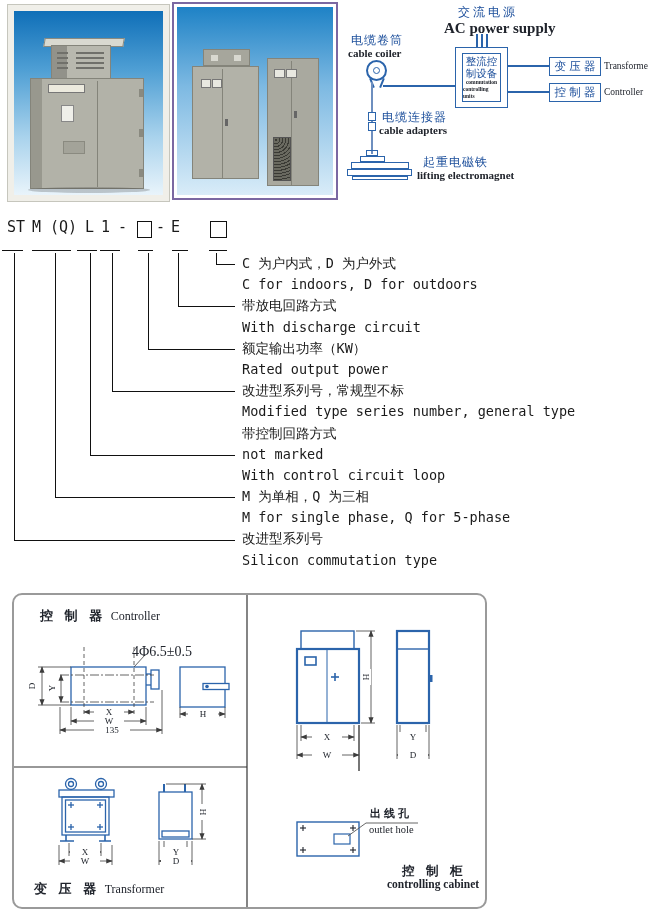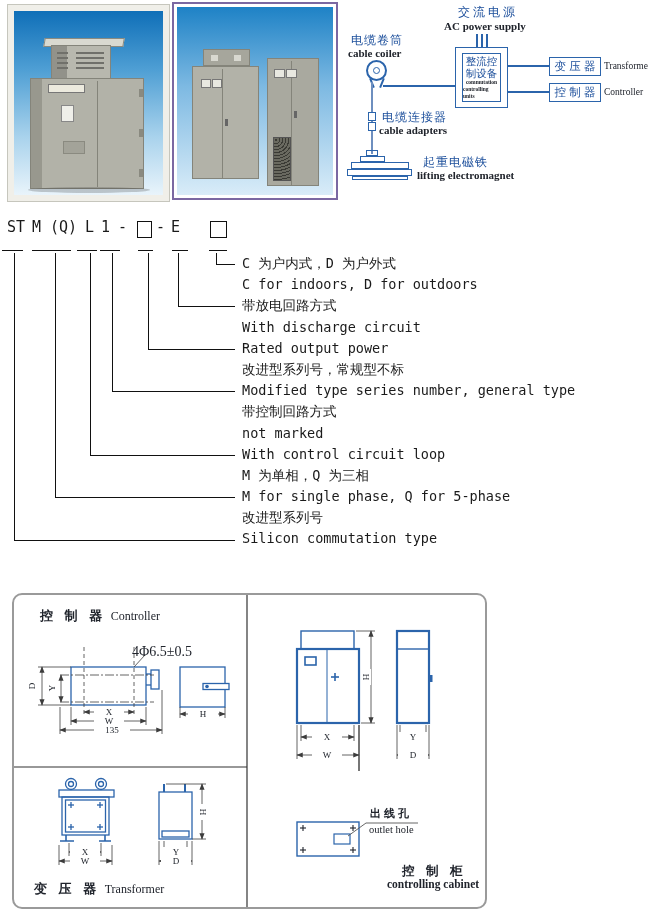--- a/index.html
+++ b/index.html
@@ -76,21 +76,21 @@
         <div class="abs" style="left:6px;top:10px;width:9px;height:7px;background:#e8e8e0;border:1px solid #777;"></div>
         <div class="abs" style="left:18px;top:10px;width:9px;height:7px;background:#e8e8e0;border:1px solid #777;"></div>
         <div class="abs" style="left:5px;top:78px;width:16px;height:42px;background:repeating-radial-gradient(circle at 2px 2px,#3a3a34 0 1px,#6a6a60 1px 3px);border:1px solid #555;"></div>
         <div class="abs" style="left:26px;top:52px;width:3px;height:7px;background:#666;"></div>
       </div>
     </div>
   </div>
 
   <div class="abs" style="left:0;top:0;width:648px;height:210px;">
     <div class="lbl blue" style="left:458px;top:6px;font-size:12px;letter-spacing:3px;">交流电源</div>
-    <div class="lbl ink serif" style="left:444px;top:20px;font-size:11px;font-weight:bold;">AC power supply</div>
+    <div class="lbl ink serif" style="left:444px;top:20px;font-size:15px;font-weight:bold;">AC power supply</div>
 
     <div class="dline" style="left:476px;top:34px;width:1.5px;height:13px;"></div>
     <div class="dline" style="left:481px;top:34px;width:1.5px;height:13px;"></div>
     <div class="dline" style="left:486px;top:34px;width:1.5px;height:13px;"></div>
 
     <div class="dbox" style="left:455px;top:47px;width:53px;height:61px;"></div>
     <div class="dbox" style="left:462px;top:53px;width:39px;height:49px;border-width:1px;display:flex;flex-direction:column;align-items:center;justify-content:center;">
       <div class="blue" style="font-size:10.5px;line-height:12px;">整流控</div>
       <div class="blue" style="font-size:10.5px;line-height:12px;">制设备</div>
       <div class="ink serif" style="font-size:5.5px;line-height:7px;font-weight:bold;">commutation</div>
@@ -159,20 +159,21 @@
     <div class="leader" style="left:112px;top:253px;width:122px;height:138px;"></div>
     <div class="leader" style="left:90px;top:253px;width:144px;height:202px;"></div>
     <div class="leader" style="left:55px;top:253px;width:179px;height:244px;"></div>
     <div class="leader" style="left:14px;top:253px;width:220px;height:287px;"></div>
 
     <div class="abs mono" style="left:242px;top:255px;width:400px;">
       <div class="exp-line">C 为户内式，D 为户外式</div>
       <div class="exp-line">C for indoors, D for outdoors</div>
       <div class="exp-line">带放电回路方式</div>
       <div class="exp-line">With discharge circuit</div>
+      <div class="exp-line">额定输出功率（KW）</div>
       <div class="exp-line">Rated output power</div>
       <div class="exp-line">改进型系列号，常规型不标</div>
       <div class="exp-line">Modified type series number, general type</div>
       <div class="exp-line">带控制回路方式</div>
       <div class="exp-line">not marked</div>
       <div class="exp-line">With control circuit loop</div>
       <div class="exp-line">M 为单相，Q 为三相</div>
       <div class="exp-line">M for single phase, Q for 5-phase</div>
       <div class="exp-line">改进型系列号</div>
       <div class="exp-line">Silicon commutation type</div>

